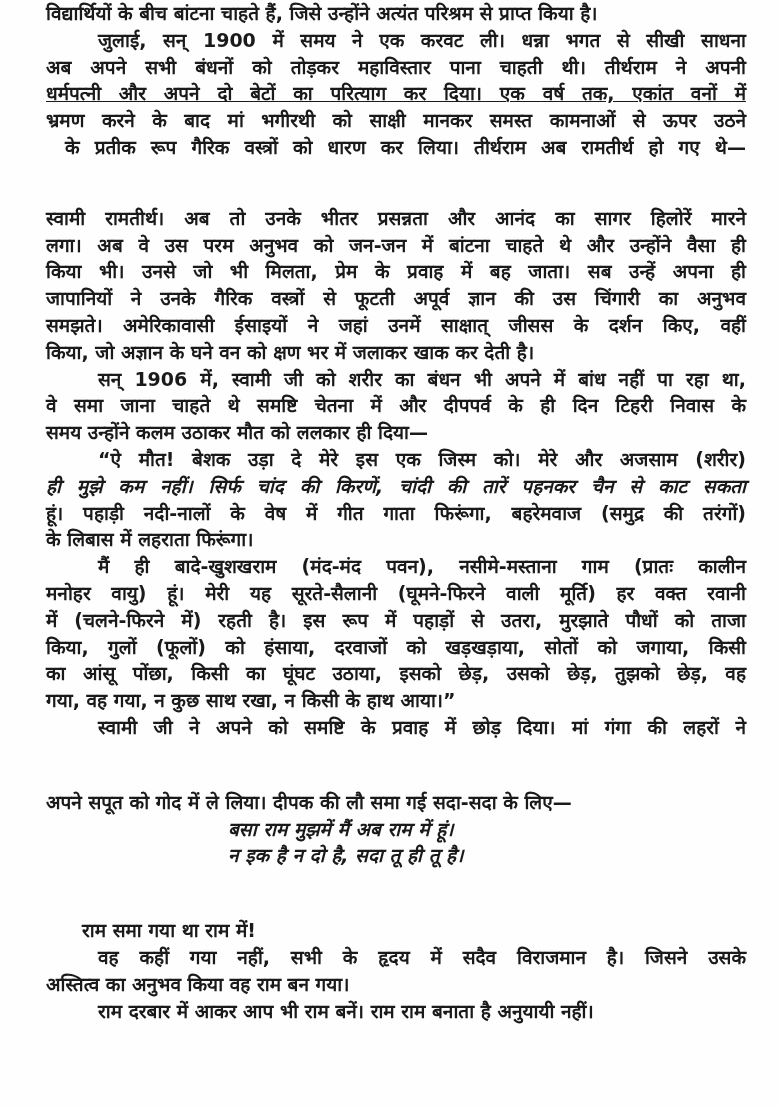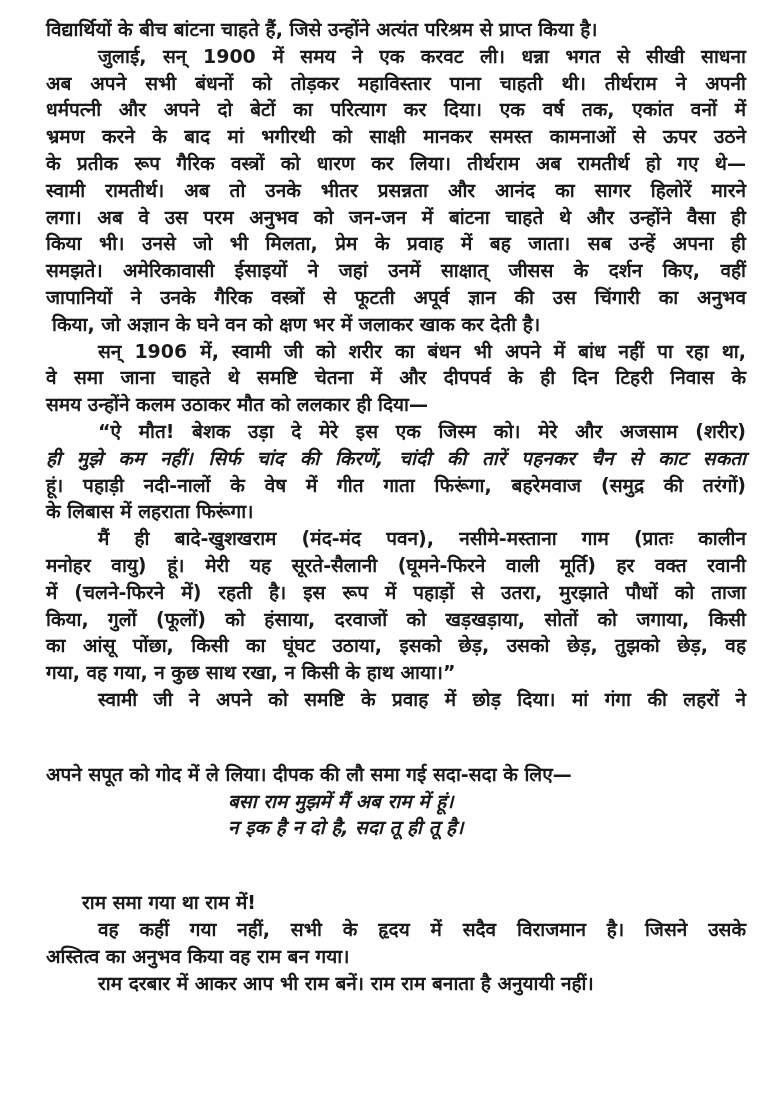--- a/index.html
+++ b/index.html
@@ -2,21 +2,21 @@
 <html><head>
 <meta charset="utf-8">
 <style>
   html, body { margin: 0; padding: 0; background: #ffffff; }
   body { width: 780px; height: 1108px; overflow: hidden; position: relative; }
   .page {
     position: absolute; left: 0; top: 0; width: 780px; height: 1108px;
     background: #fefefe;
   }
   .text {
-    position: absolute; left: 46px; top: 16px; width: 700px;
+    position: absolute; left: 46px; top: 0; width: 700px;
     font-family: "DejaVu Sans", sans-serif;
     font-size: 19px; font-weight: bold; color: #1a1a1a;
   }
   .line {
     display: block; height: 26.8px; line-height: 26.8px;
     white-space: nowrap; overflow: visible;
     text-align: justify; text-align-last: justify;
   }
   .line.last { text-align-last: left; }
   .line.indent { padding-left: 52px; }
@@ -30,29 +30,29 @@
 </head>
 <body>
 
 <div class="page">
   <div class="text">
 
     <span class="line last" style="display: block;">विद्यार्थियों के बीच बांटना चाहते हैं, जिसे उन्होंने अत्यंत परिश्रम से प्राप्त किया है।</span>
 
     <span class="line indent" style="display: block;">जुलाई, सन् 1900 में समय ने एक करवट ली। धन्ना भगत से सीखी साधना</span>
     <span class="line" style="display: block;">अब अपने सभी बंधनों को तोड़कर महाविस्तार पाना चाहती थी। तीर्थराम ने अपनी</span>
-    <span class="line" style="display: block;">धर्मपत्नी और अपने दो बेटों का परित्याग कर दिया। एक वर्ष तक, एकांत वनों में</span>
+    <span class="line" style="display: block; text-decoration: underline;">धर्मपत्नी और अपने दो बेटों का परित्याग कर दिया। एक वर्ष तक, एकांत वनों में</span>
     <span class="line" style="display: block;">भ्रमण करने के बाद मां भगीरथी को साक्षी मानकर समस्त कामनाओं से ऊपर उठने</span>
-    <span class="line" style="display: block;">के प्रतीक रूप गैरिक वस्त्रों को धारण कर लिया। तीर्थराम अब रामतीर्थ हो गए थे—</span>
-    <span class="line" style="display: block;">स्वामी रामतीर्थ। अब तो उनके भीतर प्रसन्नता और आनंद का सागर हिलोरें मारने</span>
+    <span class="line" style="display: block; margin-left: 19px;">के प्रतीक रूप गैरिक वस्त्रों को धारण कर लिया। तीर्थराम अब रामतीर्थ हो गए थे—</span>
+    <span class="line" style="display: block; margin-top: 44px;">स्वामी रामतीर्थ। अब तो उनके भीतर प्रसन्नता और आनंद का सागर हिलोरें मारने</span>
     <span class="line" style="display: block;">लगा। अब वे उस परम अनुभव को जन-जन में बांटना चाहते थे और उन्होंने वैसा ही</span>
     <span class="line" style="display: block;">किया भी। उनसे जो भी मिलता, प्रेम के प्रवाह में बह जाता। सब उन्हें अपना ही</span>
+    <span class="line" style="display: block;">जापानियों ने उनके गैरिक वस्त्रों से फूटती अपूर्व ज्ञान की उस चिंगारी का अनुभव</span>
     <span class="line" style="display: block;">समझते। अमेरिकावासी ईसाइयों ने जहां उनमें साक्षात् जीसस के दर्शन किए, वहीं</span>
-    <span class="line" style="display: block;">जापानियों ने उनके गैरिक वस्त्रों से फूटती अपूर्व ज्ञान की उस चिंगारी का अनुभव</span>
-    <span class="line last" style="display: block; margin-left: 6px;">किया, जो अज्ञान के घने वन को क्षण भर में जलाकर खाक कर देती है।</span>
+    <span class="line last" style="display: block;">किया, जो अज्ञान के घने वन को क्षण भर में जलाकर खाक कर देती है।</span>
 
     <span class="line indent" style="display: block;">सन् 1906 में, स्वामी जी को शरीर का बंधन भी अपने में बांध नहीं पा रहा था,</span>
     <span class="line" style="display: block;">वे समा जाना चाहते थे समष्टि चेतना में और दीपपर्व के ही दिन टिहरी निवास के</span>
     <span class="line last" style="display: block;">समय उन्होंने कलम उठाकर मौत को ललकार ही दिया—</span>
 
     <span class="line indent" style="display: block;">“ऐ मौत! बेशक उड़ा दे मेरे इस एक जिस्म को। मेरे और अजसाम (शरीर)</span>
     <span class="line" style="display: block; font-style: italic;">ही मुझे कम नहीं। सिर्फ चांद की किरणें, चांदी की तारें पहनकर चैन से काट सकता</span>
     <span class="line" style="display: block;">हूं। पहाड़ी नदी-नालों के वेष में गीत गाता फिरूंगा, बहरेमवाज (समुद्र की तरंगों)</span>
     <span class="line last" style="display: block;">के लिबास में लहराता फिरूंगा।</span>
 

